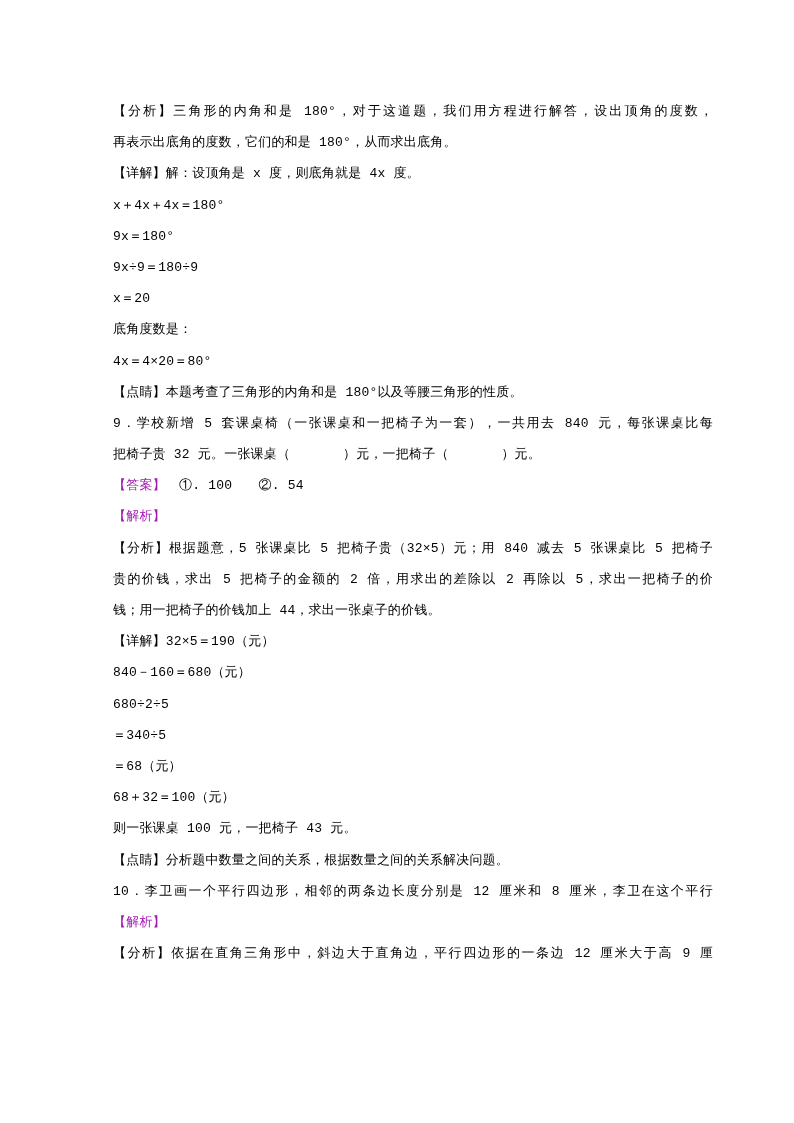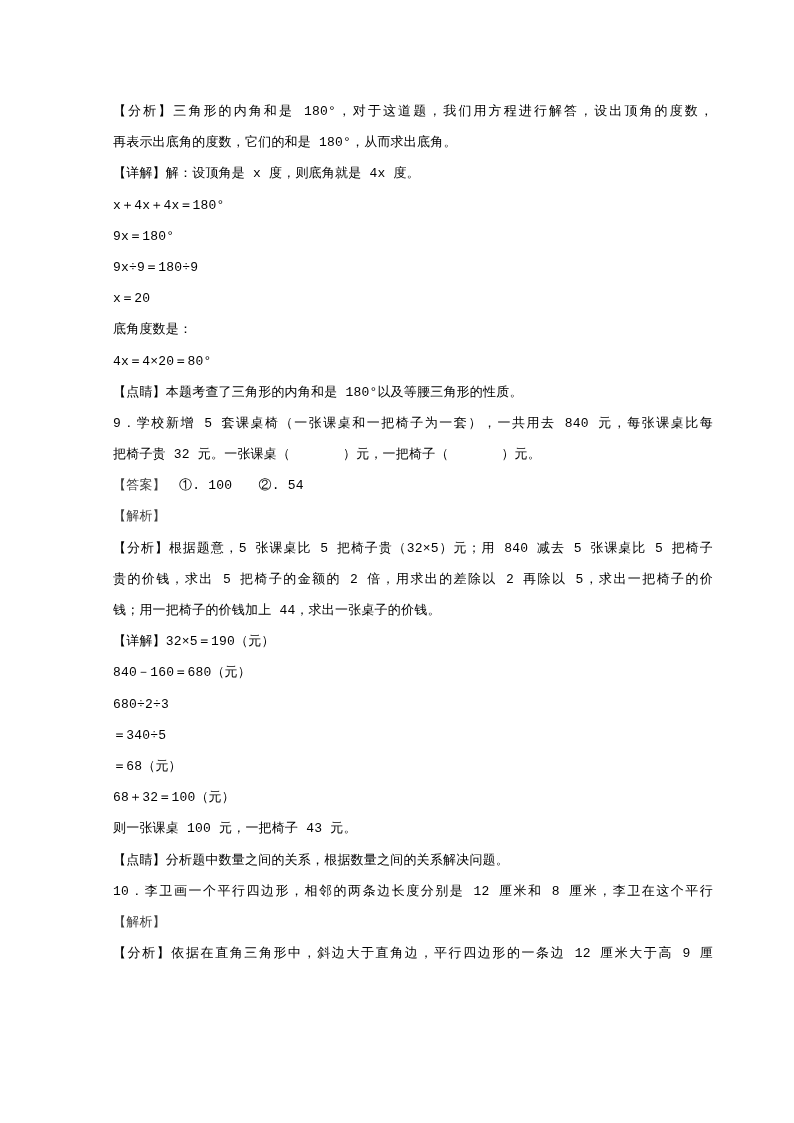--- a/index.html
+++ b/index.html
@@ -29,21 +29,21 @@
     font-size: 13px;
     white-space: nowrap;
     letter-spacing: 0.2px;
     font-family: Liberation Mono, monospace;
   }
   .line.justify {
     text-align: justify;
     text-align-last: justify;
   }
   .run { color: #000000; }
-  .run.accent { color: #404040; }
+  .run.accent { color: #a21caf; }
 </style>
 </head>
 <body>
 
 <div class="page">
   <div class="content" id="doc-content">
       <div class="line justify"><span class="run">【分析】三角形的内角和是 180°，对于这道题，我们用方程进行解答，设出顶角的度数，</span></div>
       <div class="line"><span class="run">再表示出底角的度数，它们的和是 180°，从而求出底角。</span></div>
       <div class="line"><span class="run">【详解】解：设顶角是 x 度，则底角就是 4x 度。</span></div>
       <div class="line"><span class="run">x＋4x＋4x＝180°</span></div>
@@ -55,21 +55,21 @@
       <div class="line"><span class="run">【点睛】本题考查了三角形的内角和是 180°以及等腰三角形的性质。</span></div>
       <div class="line justify"><span class="run">9．学校新增 5 套课桌椅（一张课桌和一把椅子为一套），一共用去 840 元，每张课桌比每</span></div>
       <div class="line"><span class="run">把椅子贵 32 元。一张课桌（　　　　）元，一把椅子（　　　　）元。</span></div>
       <div class="line"><span class="run accent">【答案】</span><span class="run">　①. 100　　②. 54</span></div>
       <div class="line"><span class="run accent">【解析】</span></div>
       <div class="line justify"><span class="run">【分析】根据题意，5 张课桌比 5 把椅子贵（32×5）元；用 840 减去 5 张课桌比 5 把椅子</span></div>
       <div class="line justify"><span class="run">贵的价钱，求出 5 把椅子的金额的 2 倍，用求出的差除以 2 再除以 5，求出一把椅子的价</span></div>
       <div class="line"><span class="run">钱；用一把椅子的价钱加上 44，求出一张桌子的价钱。</span></div>
       <div class="line"><span class="run">【详解】32×5＝190（元）</span></div>
       <div class="line"><span class="run">840－160＝680（元）</span></div>
-      <div class="line"><span class="run">680÷2÷3</span></div>
+      <div class="line"><span class="run">680÷2÷5</span></div>
       <div class="line"><span class="run">＝340÷5</span></div>
       <div class="line"><span class="run">＝68（元）</span></div>
       <div class="line"><span class="run">68＋32＝100（元）</span></div>
       <div class="line"><span class="run">则一张课桌 100 元，一把椅子 43 元。</span></div>
       <div class="line"><span class="run">【点睛】分析题中数量之间的关系，根据数量之间的关系解决问题。</span></div>
       <div class="line justify"><span class="run">10．李卫画一个平行四边形，相邻的两条边长度分别是 12 厘米和 8 厘米，李卫在这个平行</span></div>
       <div class="line"><span class="run accent">【解析】</span></div>
       <div class="line justify"><span class="run">【分析】依据在直角三角形中，斜边大于直角边，平行四边形的一条边 12 厘米大于高 9 厘</span></div>
     </div>
 </div>

